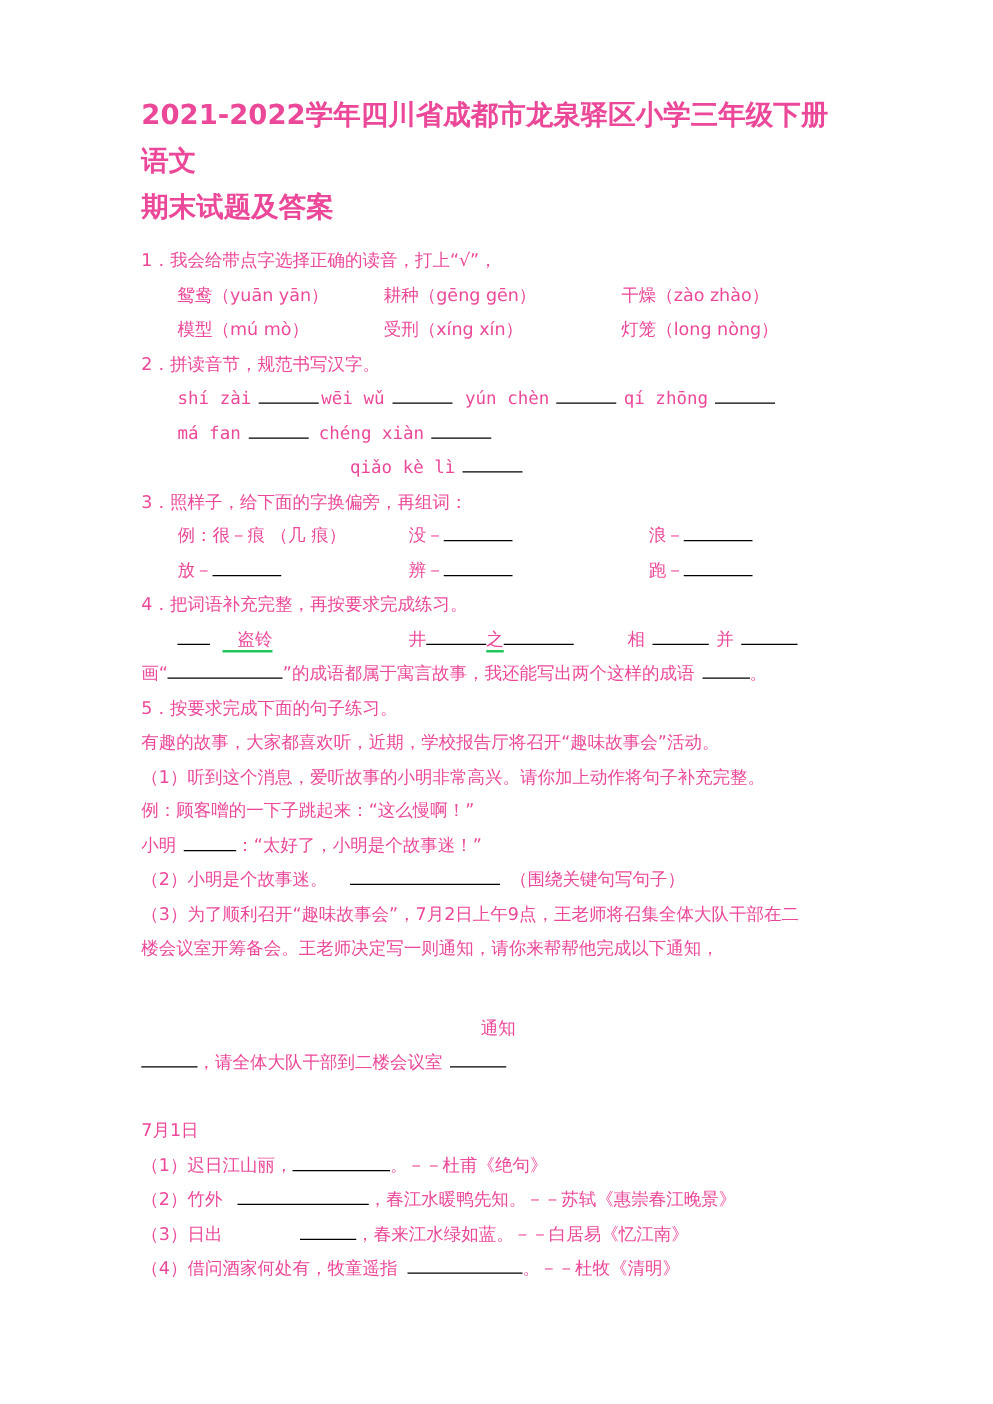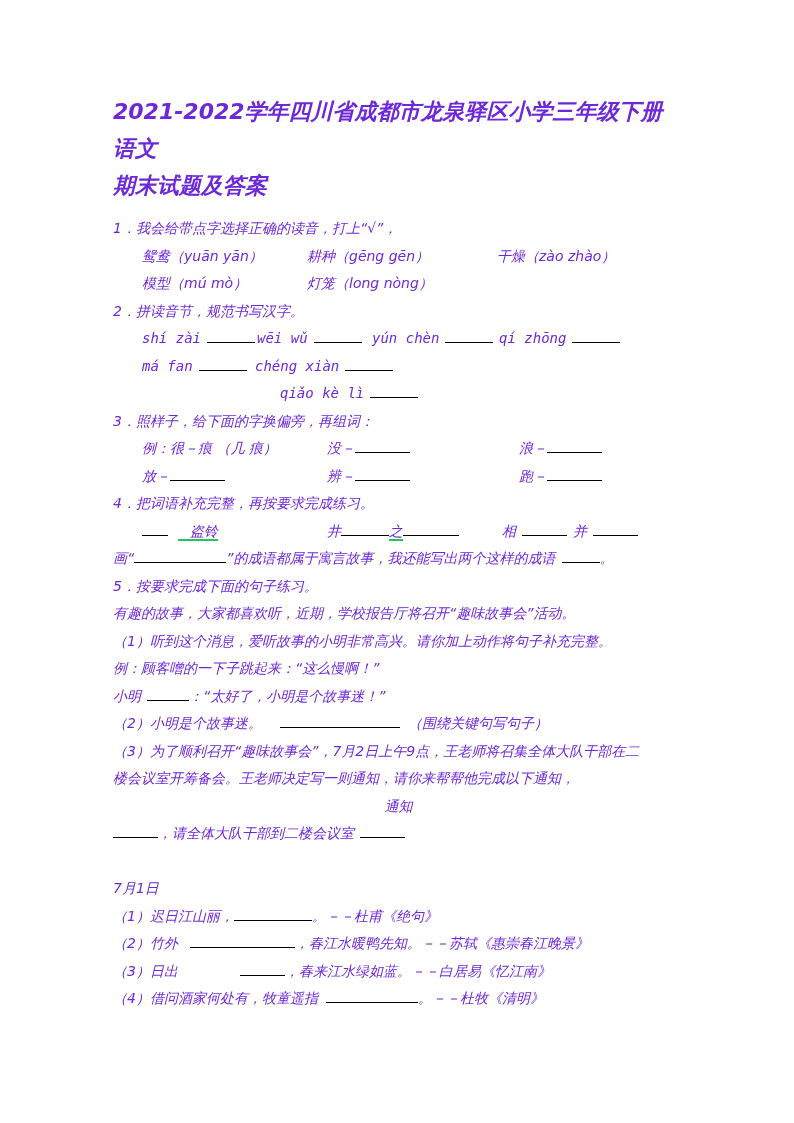--- a/index.html
+++ b/index.html
@@ -1,40 +1,39 @@
 <!DOCTYPE html>
 <html><head>
 <meta charset="utf-8">
 <style>
   html,body{margin:0;padding:0;background:#ffffff;}
   .page{
     position:relative;
     width:794px;height:1123px;
     background:#ffffff;
     box-sizing:border-box;
-    padding:93px 110px 0 113px;
+    padding:74px 110px 0 113px;
     font-family:"DejaVu Sans","Liberation Sans",sans-serif;
-    font-size:14px;color:#6d28d9;
+    font-size:14px;color:#ec4899;
     overflow:hidden;
-    font-style:italic;
   }
   .title{font-size:22px;font-weight:bold;line-height:37px;margin:0 0 11px 0;}
   .line{height:27.5px;line-height:27.5px;white-space:nowrap;}
   .indent{padding-left:29px;}
   .row{display:flex;}
   .cell{flex:0 0 auto;}
   .blank{
     display:inline-block;
     border-bottom:1px solid #000;
     width:52px;height:12px;
   }
   .g{display:inline-block;height:1px;}
   .ul{border-bottom:2px solid #22c55e;}
   .pin{font-family:"DejaVu Sans Mono","Liberation Mono",monospace;}
-  .center{text-align:center;}
+  .center{text-align:center;margin-top:36px;}
   .right{text-align:left;}
   .blank.ml{margin-left:6px;}
 </style>
 </head>
 <body>
 
 <div class="page">
 
   <div class="title">
     <div>2021-2022学年四川省成都市龙泉驿区小学三年级下册语文</div>
@@ -42,20 +41,21 @@
   </div>
 
   <div class="line">1．我会给带点字选择正确的读音，打上“√”，</div>
   <div class="line row indent">
     <span class="cell" style="width:165px">鸳鸯（yuān  yān）</span>
     <span class="cell" style="width:190px">耕种（gēng  gēn）</span>
     <span class="cell">干燥（zào  zhào）</span>
   </div>
   <div class="line row indent">
     <span class="cell" style="width:165px">模型（mú  mò）</span>
+    <span class="cell" style="width:190px">受刑（xíng  xín）</span>
     <span class="cell">灯笼（long  nòng）</span>
   </div>
 
   <div class="line">2．拼读音节，规范书写汉字。</div>
   <div class="line row indent">
     <span class="cell" style="width:115px"><span class="pin">shí zài</span><span class="blank ml" style="width:48px"></span></span>
     <span class="cell" style="width:115px"><span class="pin">wēi wǔ</span><span class="blank ml" style="width:48px"></span></span>
     <span class="cell" style="width:127px"><span class="pin">yún chèn</span><span class="blank ml" style="width:48px"></span></span>
     <span class="cell"><span class="pin">qí zhōng</span><span class="blank ml" style="width:48px"></span></span>
   </div>

